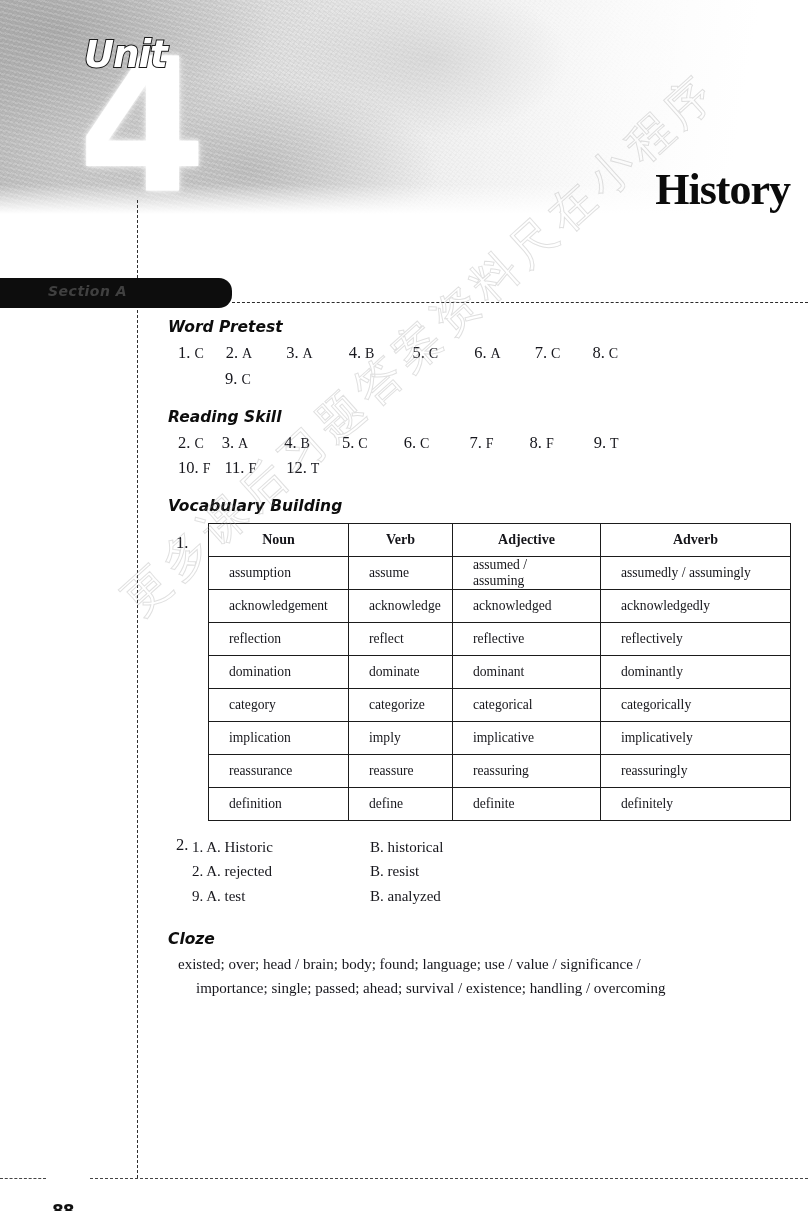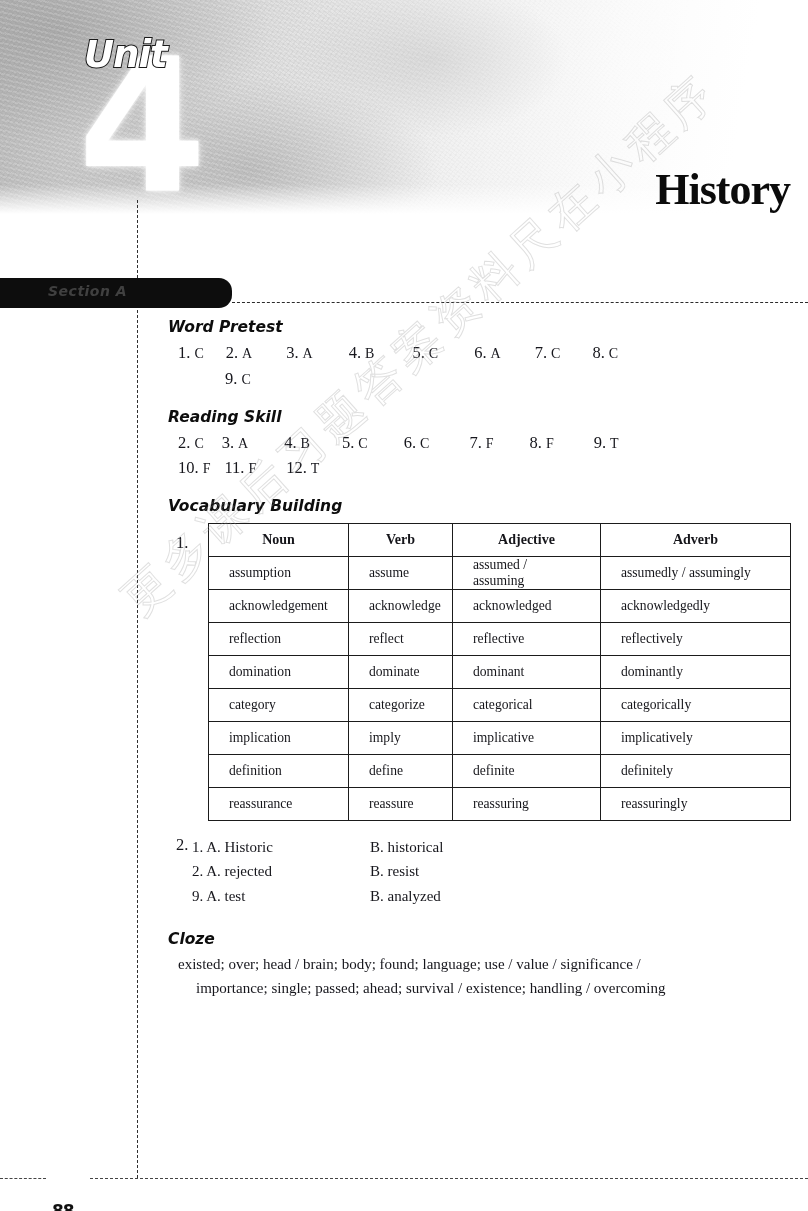--- a/index.html
+++ b/index.html
@@ -344,30 +344,30 @@
             <td>categorical</td>
             <td>categorically</td>
           </tr>
           <tr>
             <td>implication</td>
             <td>imply</td>
             <td>implicative</td>
             <td>implicatively</td>
           </tr>
           <tr>
+            <td>reassurance</td>
+            <td>reassure</td>
+            <td>reassuring</td>
+            <td>reassuringly</td>
+          </tr>
+          <tr>
             <td>definition</td>
             <td>define</td>
             <td>definite</td>
             <td>definitely</td>
-          </tr>
-          <tr>
-            <td>reassurance</td>
-            <td>reassure</td>
-            <td>reassuring</td>
-            <td>reassuringly</td>
           </tr>
         </tbody>
     </table>
   </div>
 
   <div id="ab-list">
     <div id="ab-index">2.</div>
     <div id="ab-rows">
         <div class="ab-row"><span class="a-opt">1. A. Historic</span><span class="b-opt">B. historical</span></div>
         <div class="ab-row"><span class="a-opt">2. A. rejected</span><span class="b-opt">B. resist</span></div>

